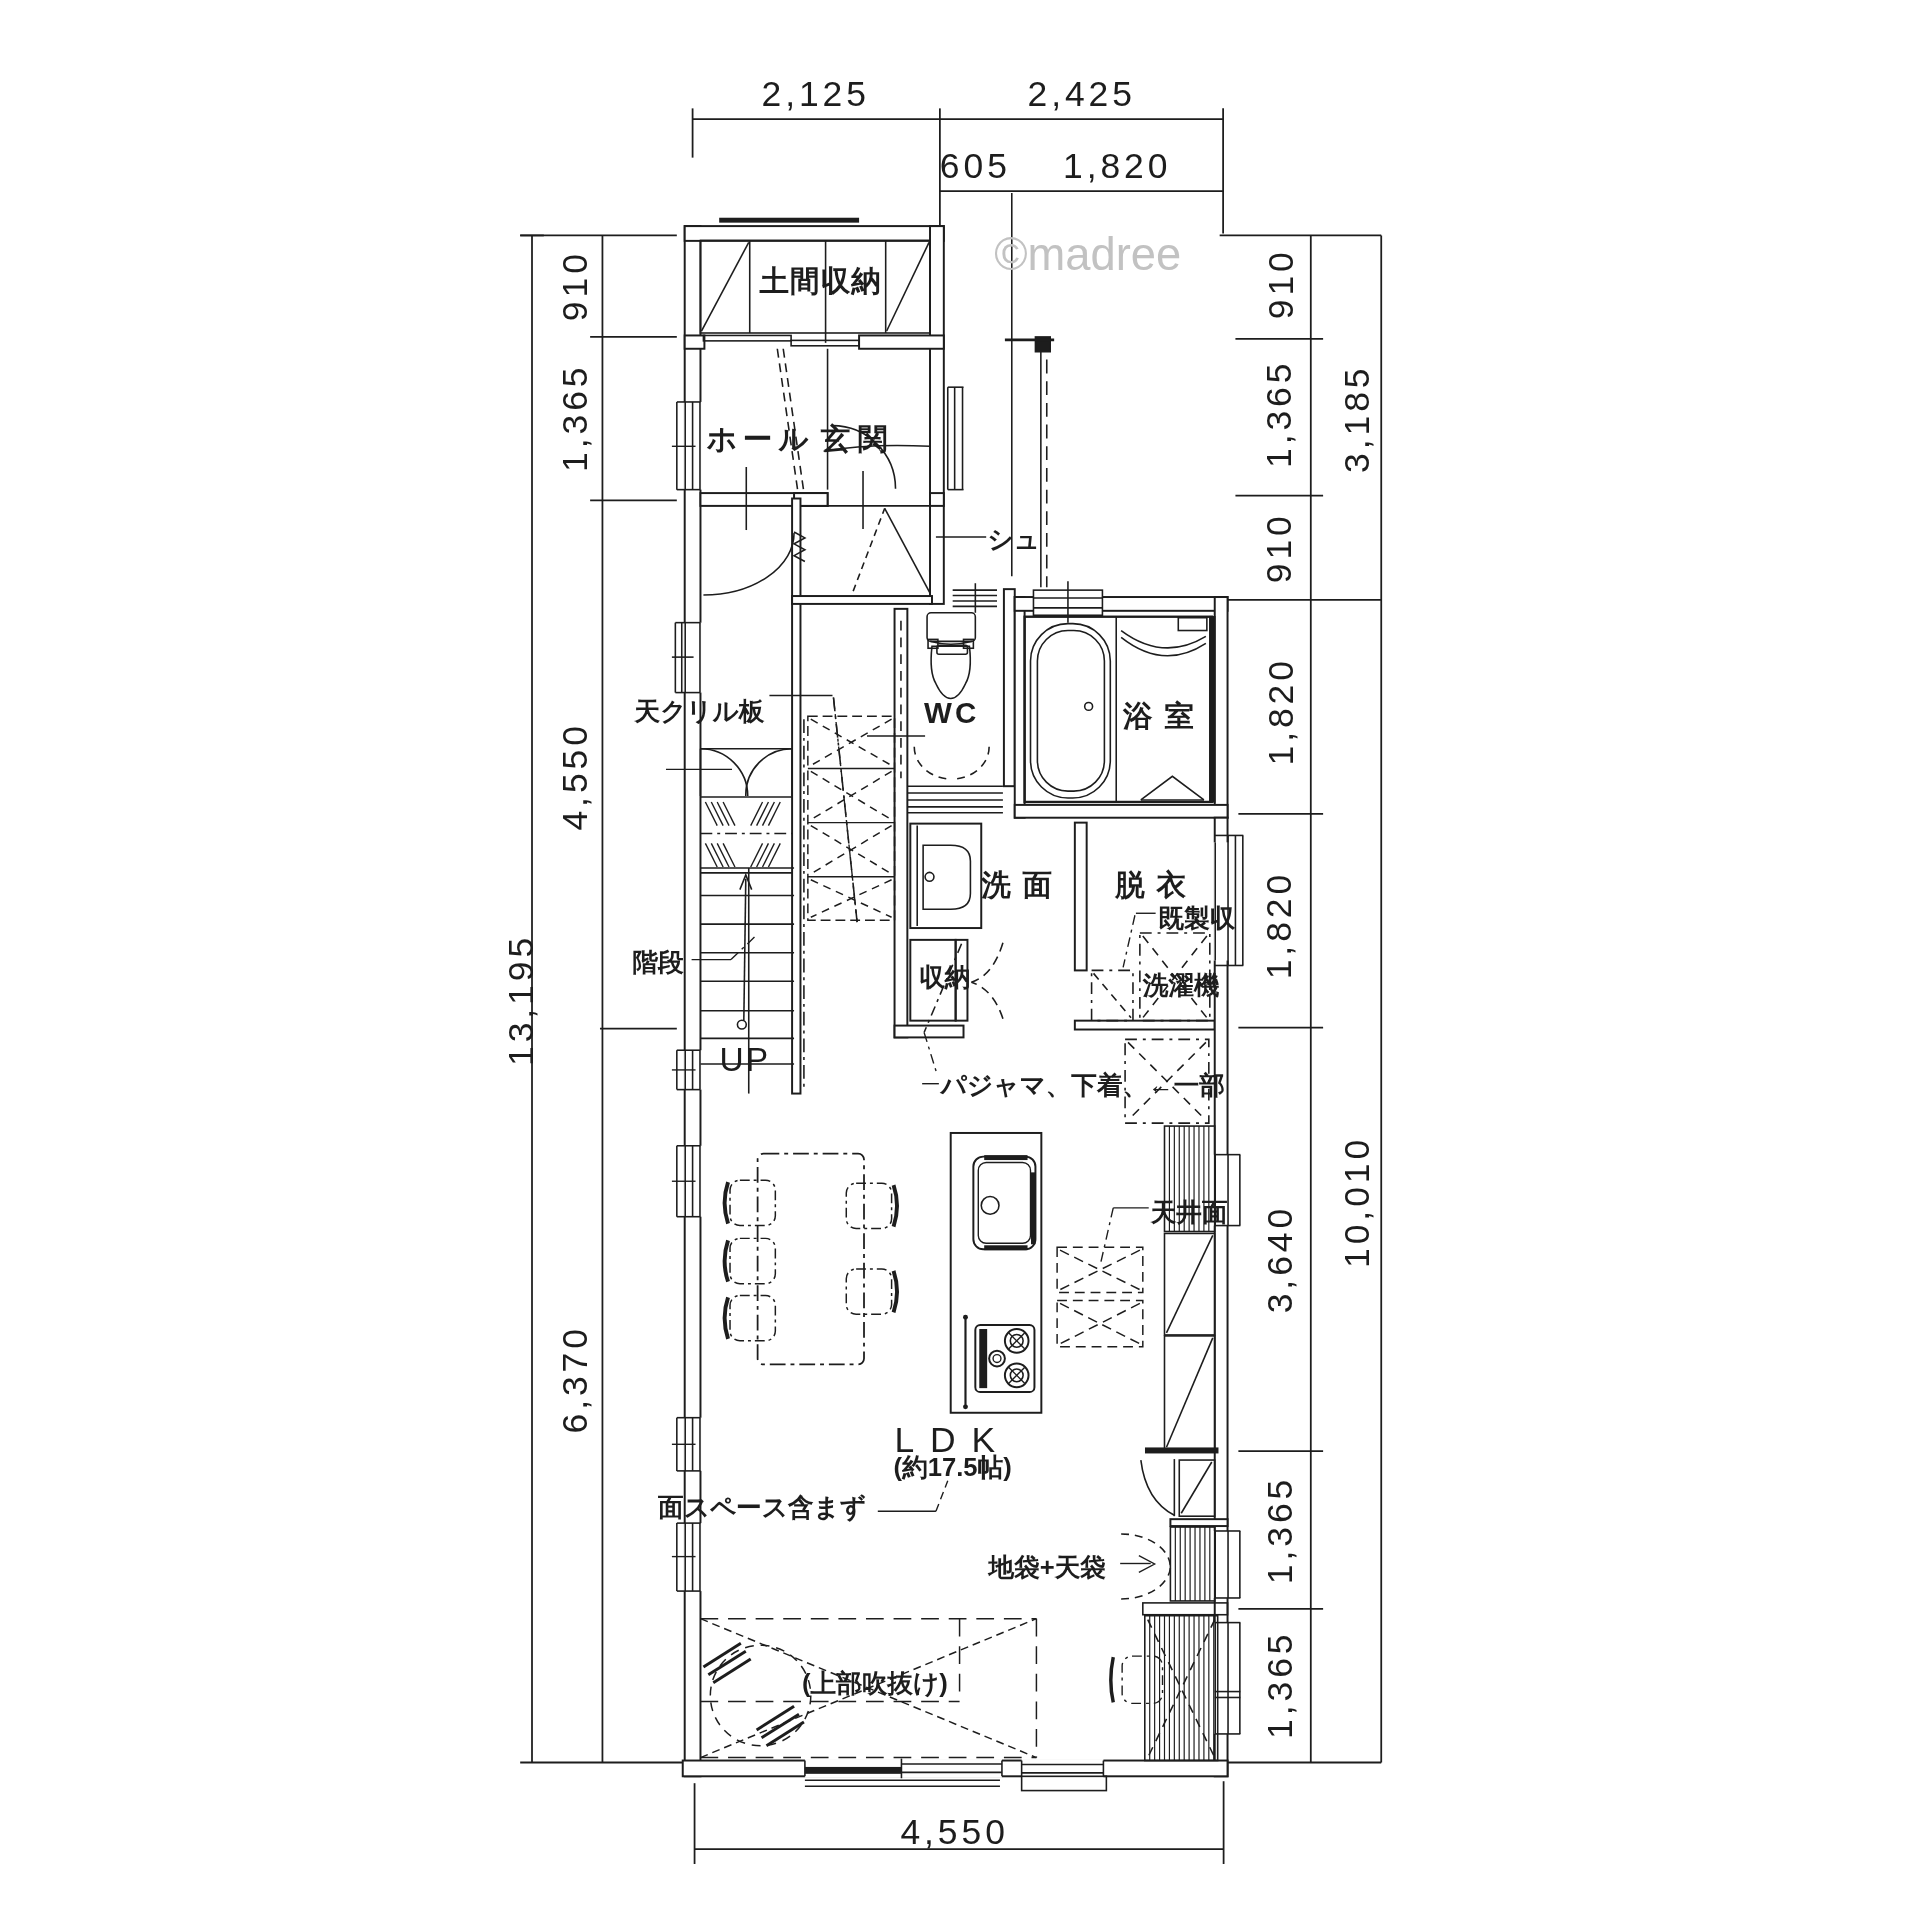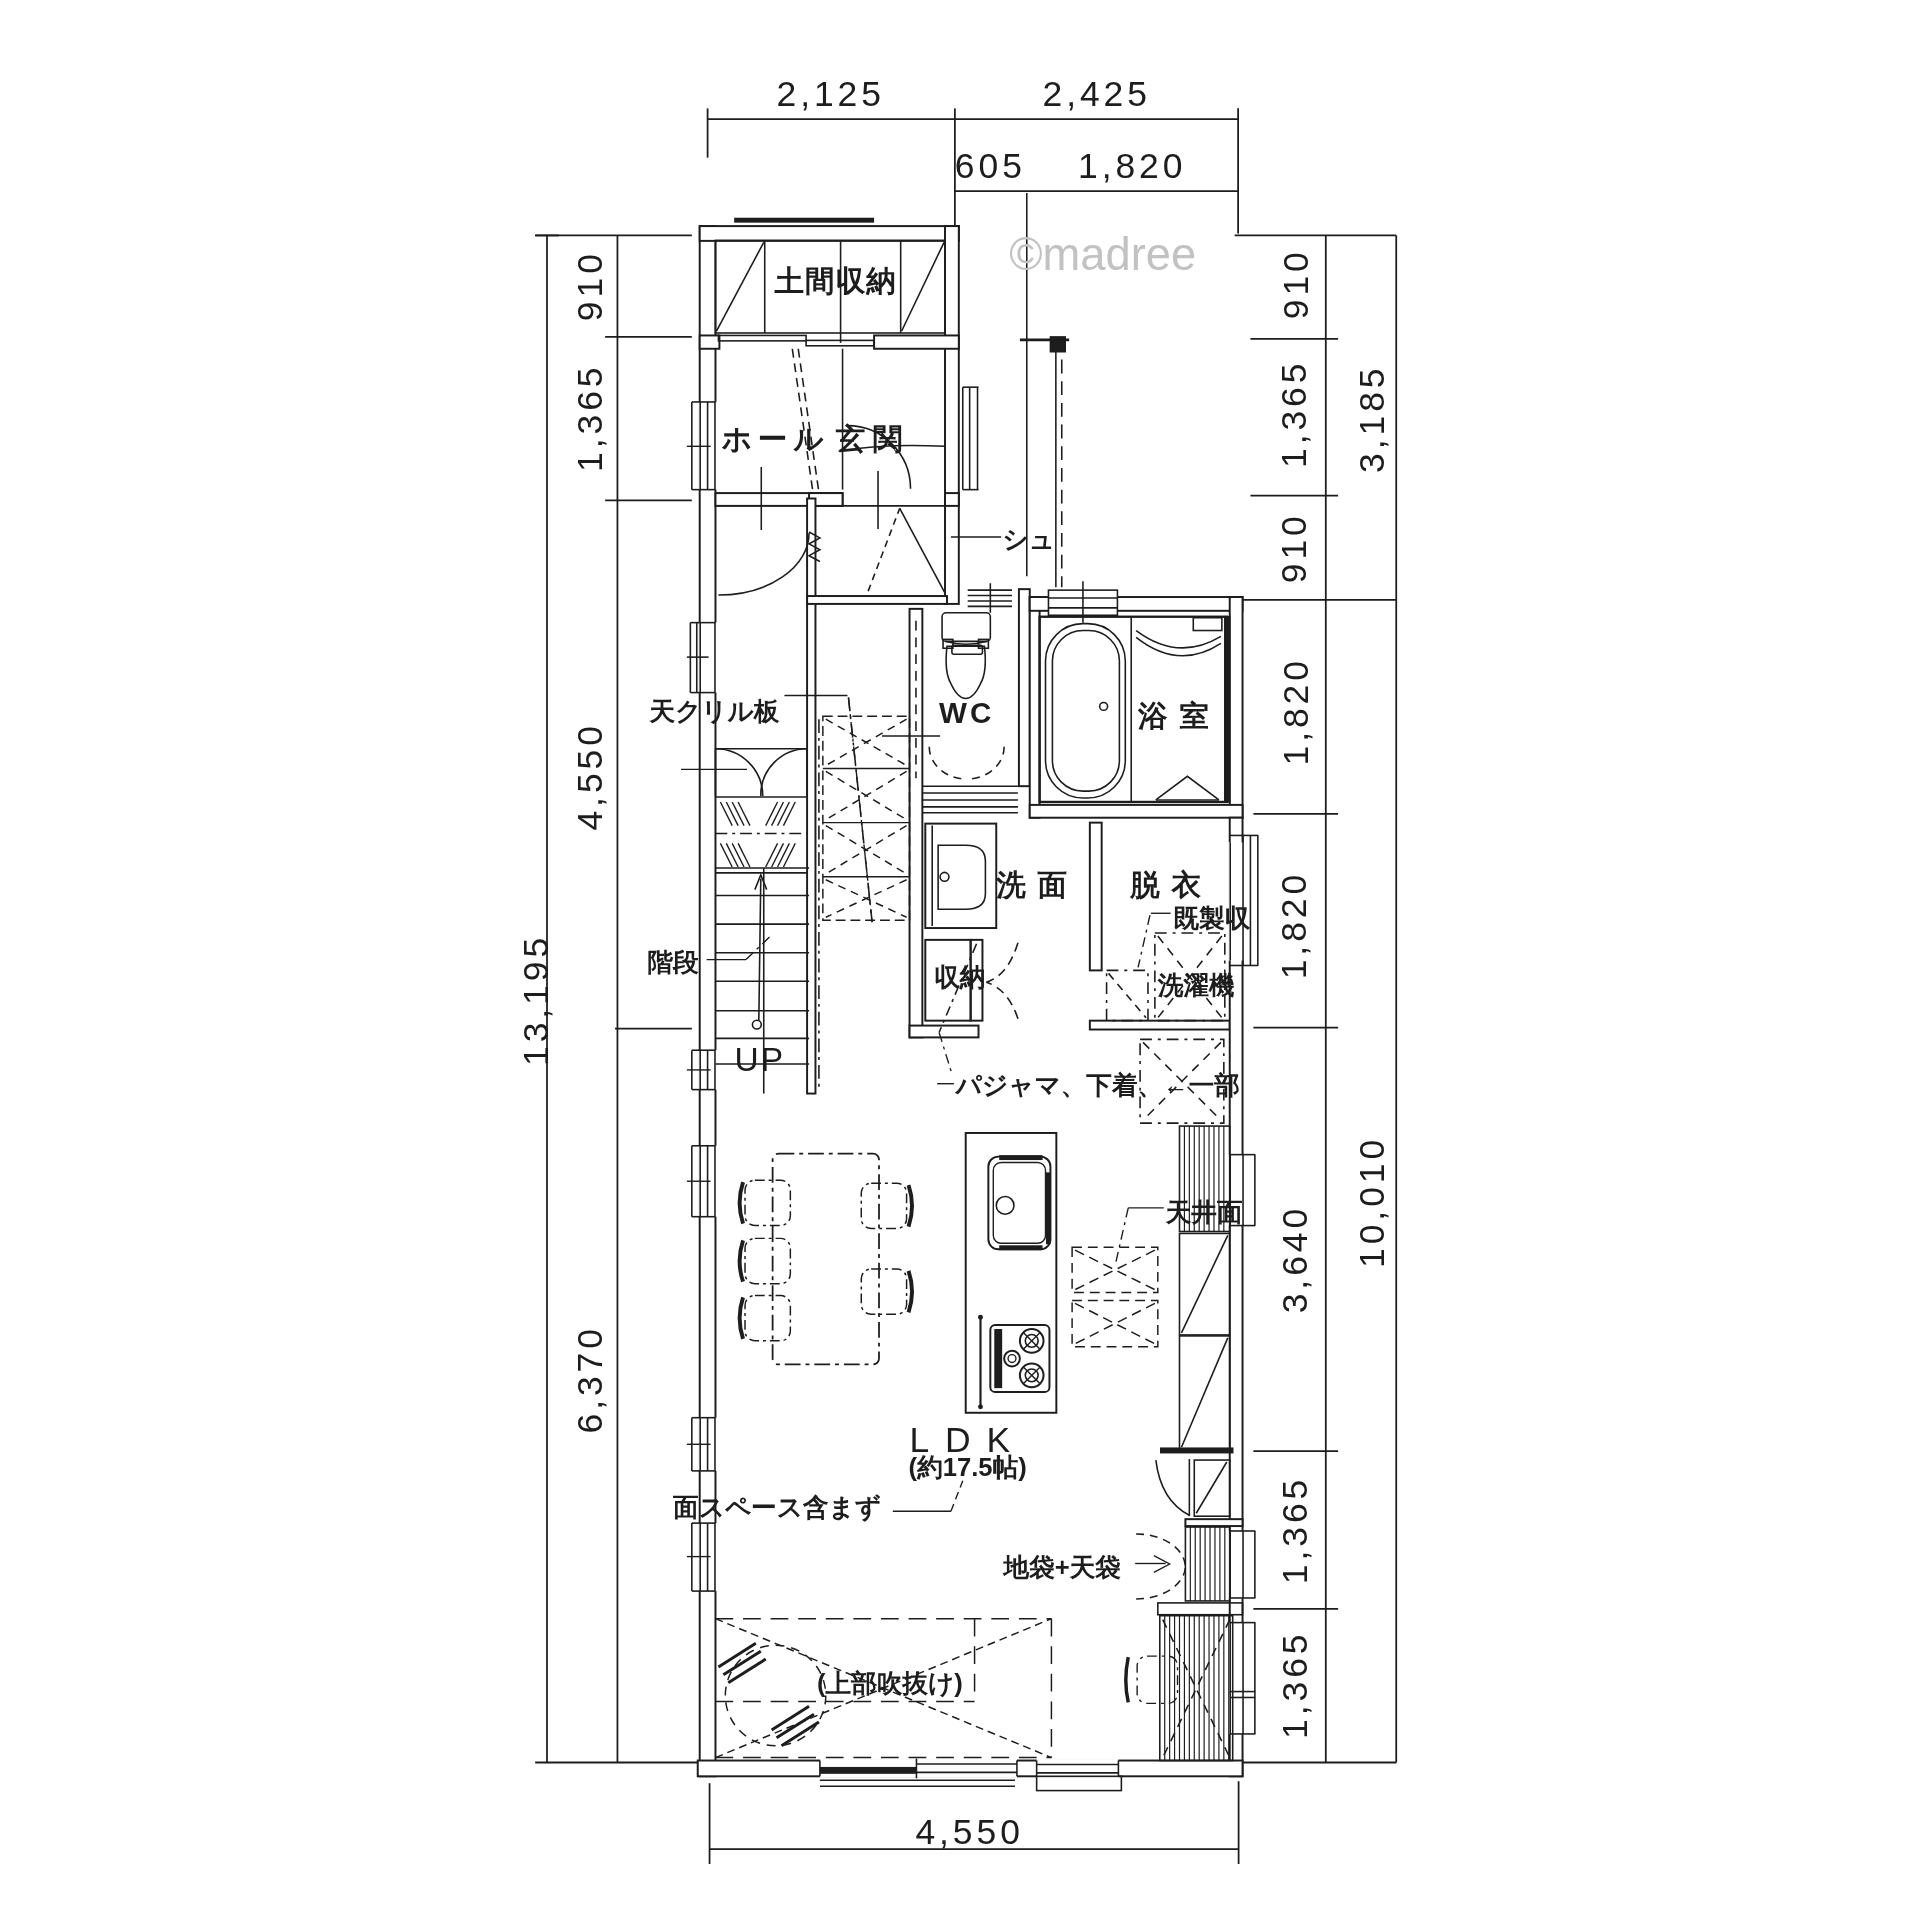--- a/index.html
+++ b/index.html
@@ -1,16 +1,16 @@
 <!DOCTYPE html>
 <html><head>
 <meta charset="utf-8">
 <style>
 html,body{margin:0;padding:0;background:#ffffff;}
-#page{width:1787px;height:1929px;position:relative;background:#ffffff;overflow:hidden;margin-left:15px;}
+#page{width:1787px;height:1929px;position:relative;background:#ffffff;overflow:hidden;}
 svg{position:absolute;top:0;left:0;}
 text{font-family:"Liberation Sans",sans-serif;fill:#1d1d1d;}
 .dim{font-size:36px;letter-spacing:4px;}
 .rm{font-size:30px;font-weight:600;}
 .sm{font-size:26px;font-weight:600;}
 </style>
 </head>
 <body>
 <div id="page">
 <svg width="1929" height="1929" viewBox="0 0 1958 1958">

